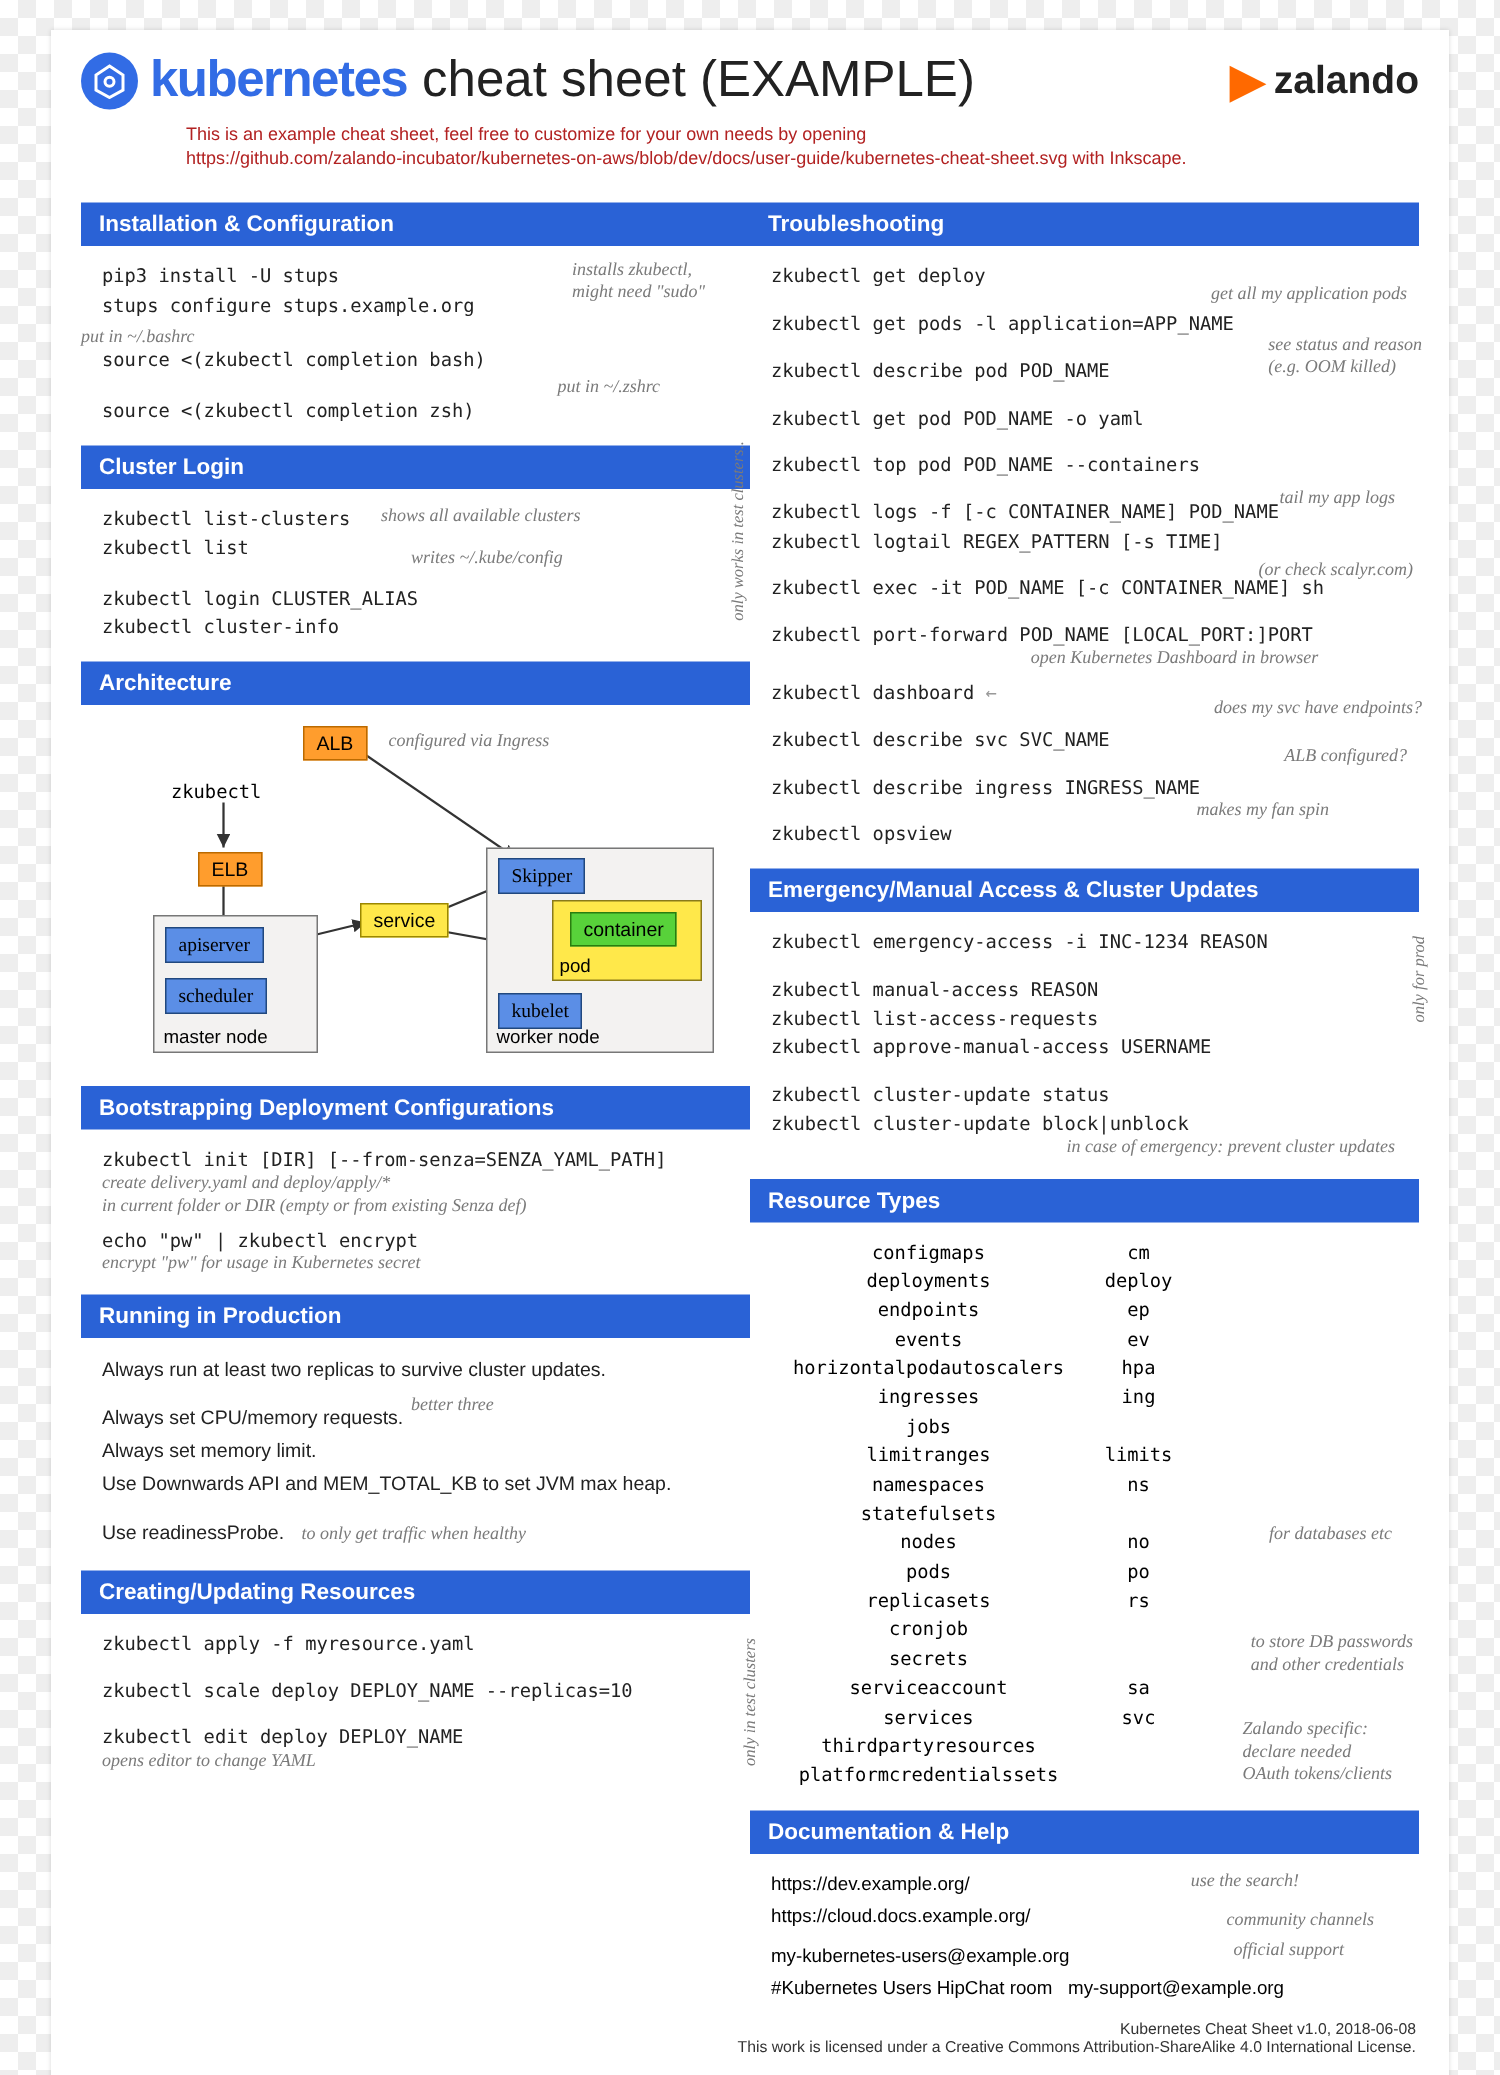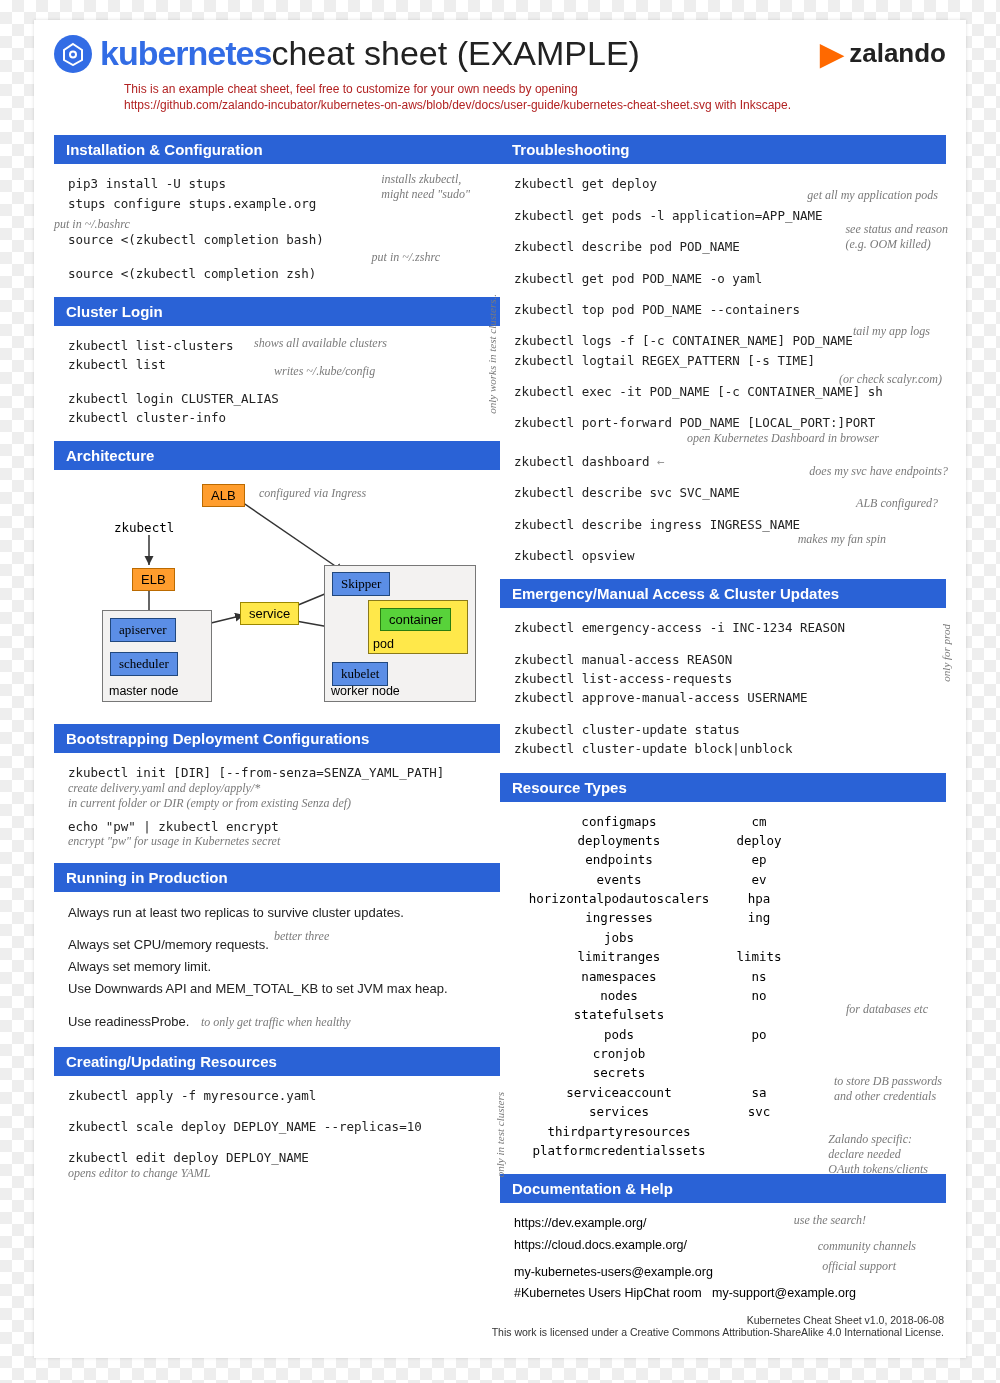--- a/index.html
+++ b/index.html
@@ -21,21 +21,21 @@
   padding: 14px 0 20px 0;
   box-shadow: 0 0 3px rgba(0,0,0,.15);
 }
 .topbar { display: flex; align-items: center; padding: 0 20px 6px 20px; }
 .k8s-logo {
   width: 38px; height: 38px; border-radius: 50%;
   background: #326ce5; display:inline-flex;align-items:center;justify-content:center;margin-right:8px;
 }
 .k8s-logo svg { width: 24px; height:24px; }
 .k8s-word { font-weight:700; font-size:34px; color:#326ce5; letter-spacing:-1px; }
-.title-main { font-size:34px; color:#222; font-weight:400; }
+.title-main { font-size:34px; color:#222; margin-left:10px; font-weight:400; }
 .zalando { margin-left:auto; display:flex; align-items:center; gap:6px; font-size:26px; font-weight:700; color:#222; }
 .zalando-icon { color:#ff6900; font-size:30px; }
 .intro { color:#b22222; font-size:12px; padding: 2px 20px 8px 90px; line-height:1.35; }
 .cols { display:flex; padding: 0 20px; }
 .col { width: 50%; }
 .sec-h { background:#2a62d6; color:#fff; font-weight:700; font-size:15px; padding:6px 12px; margin: 14px 0 10px 0; }
 .code { font-family: "DejaVu Sans Mono","Courier New",monospace; font-size:12.5px; line-height:1.55; white-space:pre; color:#222; padding-left:14px; }
 .note { font-family: "Comic Sans MS","Segoe Script",cursive; font-size:12px; color:#7a7a7a; font-style:italic; }
 .note.inline { display:inline; margin-left:8px; }
 .note.blk { display:block; padding-left:14px; margin-top:-2px; margin-bottom:6px; }
@@ -202,20 +202,21 @@
 
       <div class="sec-h">Emergency/Manual Access &amp; Cluster Updates</div>
       <div style="position:relative">
         <span class="side-note" style="right:-6px;top:6px;writing-mode:vertical-rl;transform:rotate(180deg)">only for prod</span>
         <div class="code">zkubectl emergency-access -i INC-1234 REASON</div>
         <div class="code" style="margin-top:12px">zkubectl manual-access REASON</div>
         <div class="code">zkubectl list-access-requests</div>
         <div class="code">zkubectl approve-manual-access USERNAME</div>
         <div class="code" style="margin-top:12px">zkubectl cluster-update status</div>
         <div class="code">zkubectl cluster-update block|unblock</div>
+        <div class="note blk" style="text-align:right;padding-right:16px">in case of emergency: prevent cluster updates</div>
       </div>
 
       <div class="sec-h">Resource Types</div>
       <div id="res-list" style="position:relative">
         <span class="note" style="position:absolute;right:18px;top:190px">for databases etc</span>
         <span class="note" style="position:absolute;right:4px;top:262px;white-space:pre;text-align:left">to store DB passwords
 and other credentials</span>
         <span class="note" style="position:absolute;right:18px;top:320px;white-space:pre;text-align:left">Zalando specific:
 declare needed
 OAuth tokens/clients</span>
@@ -249,30 +250,34 @@
           </div>
           <div class="resource-row">
             <span class="a">limitranges</span>
             <span class="b">limits</span>
           </div>
           <div class="resource-row">
             <span class="a">namespaces</span>
             <span class="b">ns</span>
           </div>
           <div class="resource-row">
+            <span class="a">statefulsets</span>
+            <span class="b"></span>
+          </div>
+          <div class="resource-row">
             <span class="a">nodes</span>
             <span class="b">no</span>
           </div>
           <div class="resource-row">
-            <span class="a">statefulsets</span>
-            <span class="b"></span>
-          </div>
-          <div class="resource-row">
             <span class="a">pods</span>
             <span class="b">po</span>
+          </div>
+          <div class="resource-row">
+            <span class="a">replicasets</span>
+            <span class="b">rs</span>
           </div>
           <div class="resource-row">
             <span class="a">cronjob</span>
             <span class="b"></span>
           </div>
           <div class="resource-row">
             <span class="a">secrets</span>
             <span class="b"></span>
           </div>
           <div class="resource-row">

